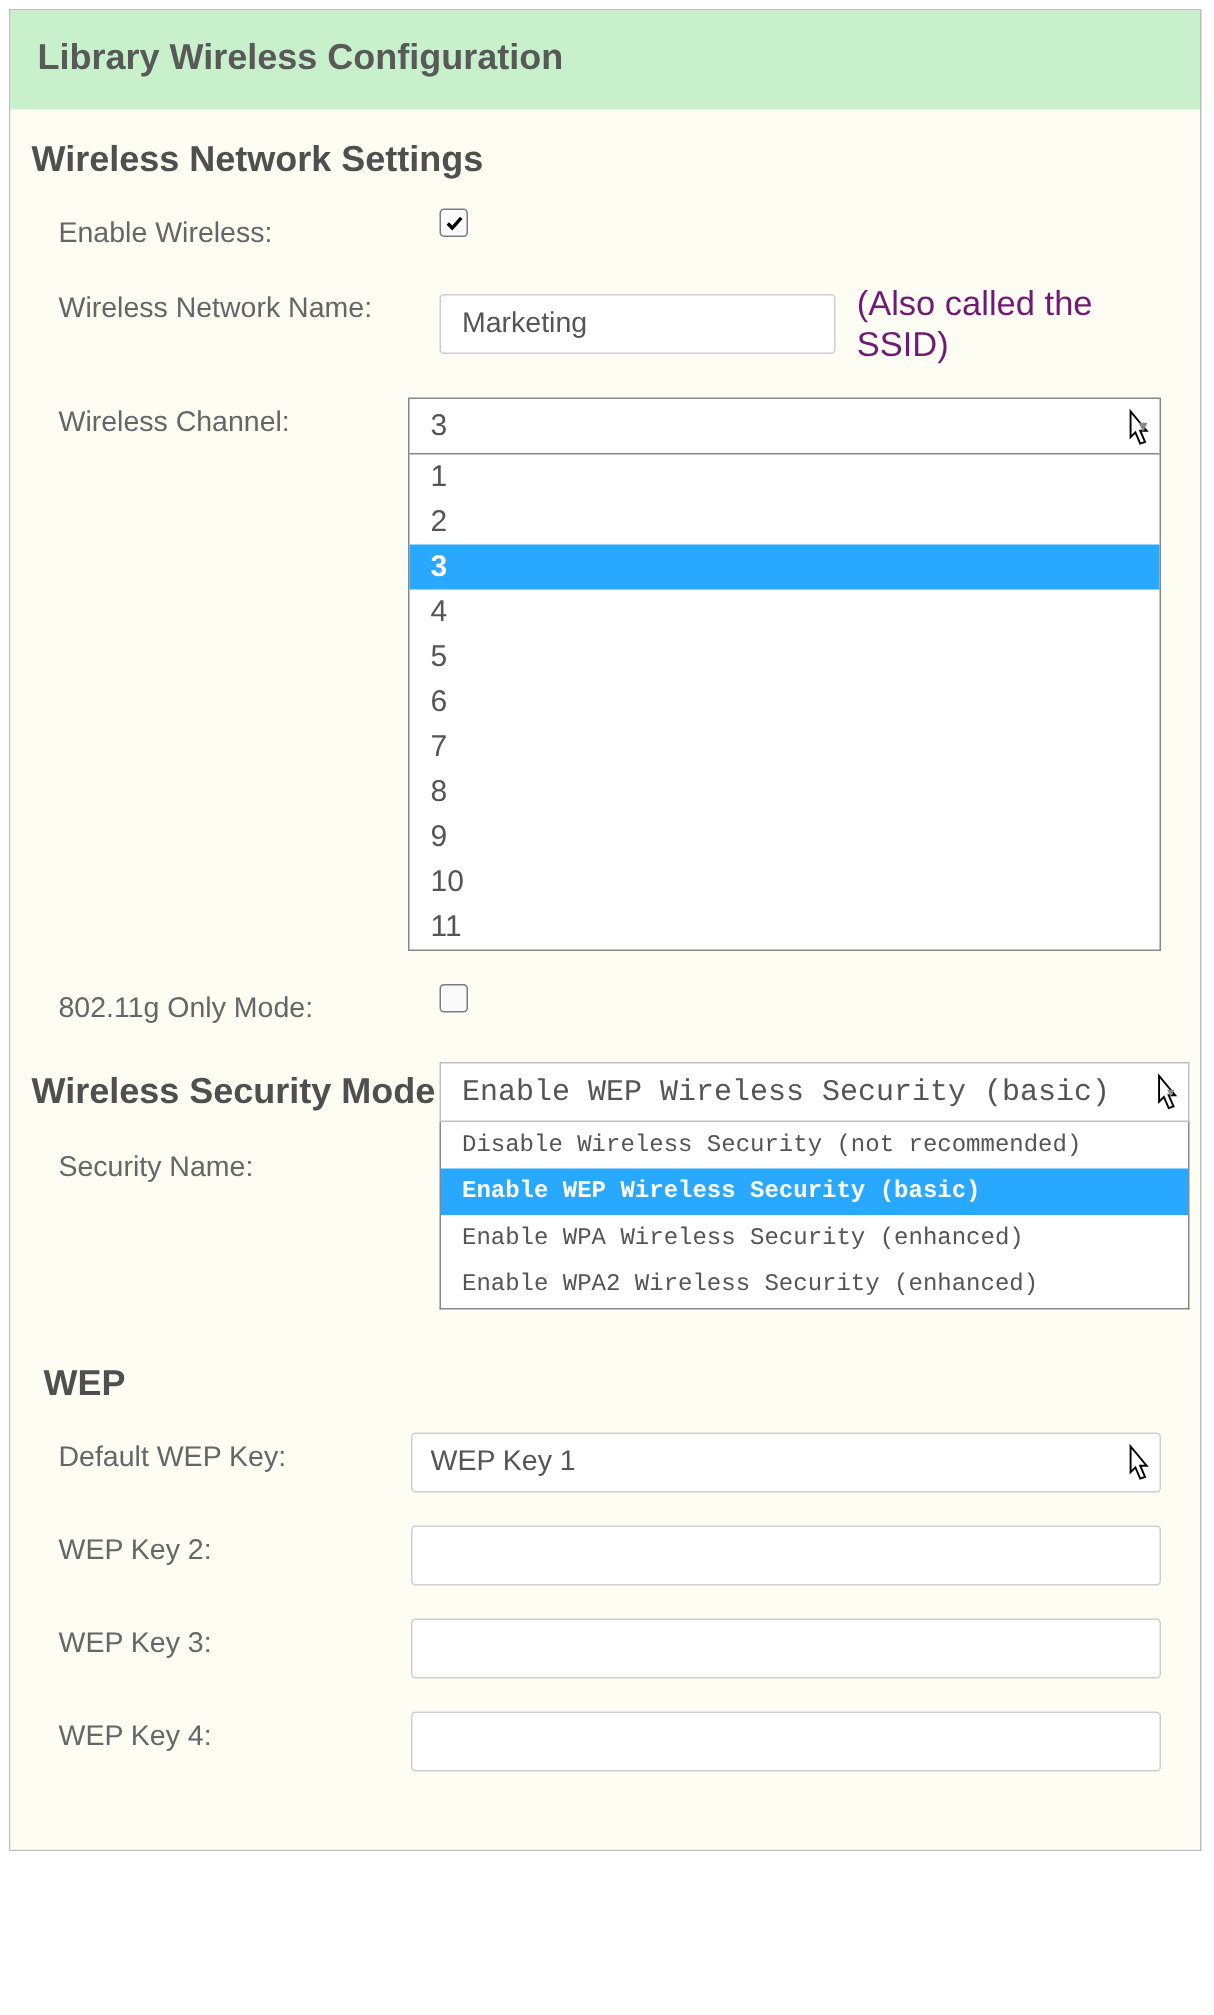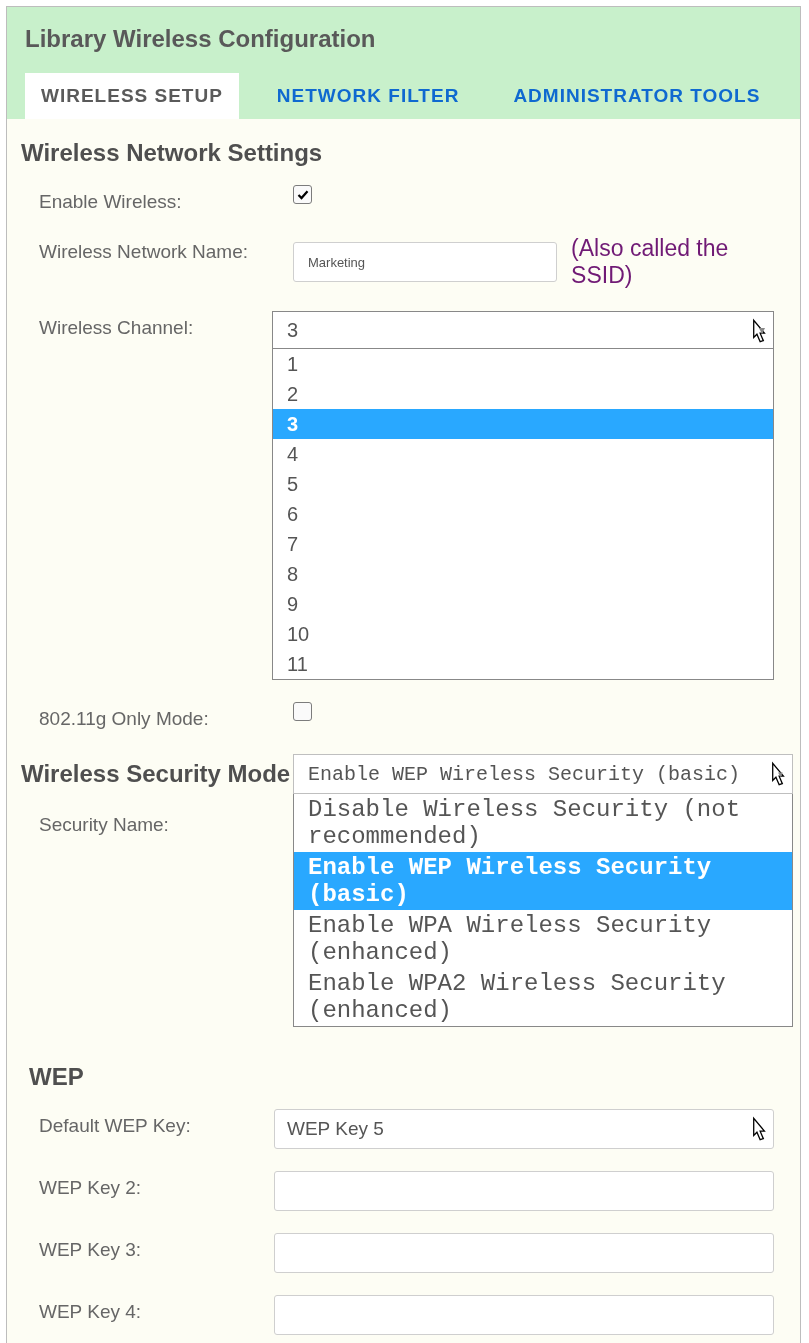--- a/index.html
+++ b/index.html
@@ -103,21 +103,21 @@
     font-size: 19px;
     color: #555;
     display: flex;
     align-items: center;
     position: relative;
   }
   .txt input {
     border: none;
     outline: none;
     width: 100%;
-    font-size: 13px;
+    font-size: 19px;
     color: #555;
     background: transparent;
     font-family: inherit;
   }
   .w-name { width: 290px; }
   .w-full { width: 500px; }
 
   .hint { color: #701a75; font-size: 23px; }
 
   
@@ -179,21 +179,21 @@
     color: #888;
     font-size: 12px;
   }
   .security-list {
     border: 1px solid #888;
     border-top: none;
     background: #fff;
   }
   .security-opt {
     padding: 2px 14px;
-    font-size: 24px;
+    font-size: 16px;
     color: #555;
     line-height: 27px;
     cursor: pointer;
   }
   .security-opt.hl {
     background: #29a8ff;
     color: #fff;
     font-weight: bold;
   }
 
@@ -217,25 +217,20 @@
 
   .relparent { position: relative; }
 </style>
 </head>
 <body>
 
 <div class="panel">
 
   <div class="header">
     <div class="title">Library Wireless Configuration</div>
-    <div class="tabs">
-      <div class="tab active">WIRELESS SETUP</div>
-      <div class="tab">NETWORK FILTER</div>
-      <div class="tab">ADMINISTRATOR TOOLS</div>
-    </div>
   </div>
 
   <div class="content">
 
     <div class="section-title">Wireless Network Settings</div>
 
     <div class="row">
       <div class="form-label">Enable Wireless:</div>
       <div class="form-ctrl">
         <span class="chk">
@@ -317,21 +312,21 @@
         </div>
       </div>
     </div>
 
     <div class="section-title" style="margin-top:36px; margin-left:18px;">WEP</div>
 
     <div class="row">
       <div class="form-label">Default WEP Key:</div>
       <div class="form-ctrl">
         <div class="txt w-full relparent">
-          <span>WEP Key 5</span>
+          <span>WEP Key 1</span>
           <span class="cursor-icon">
             <svg viewBox="0 0 24 28">
                 <path d="M8 4 L8 20 L11 17 L14 24 L17 23 L14 16 L18 16 Z" fill="#fff" stroke="#000" stroke-width="1.2"></path>
               </svg>
           </span>
         </div>
       </div>
     </div>
 
 

